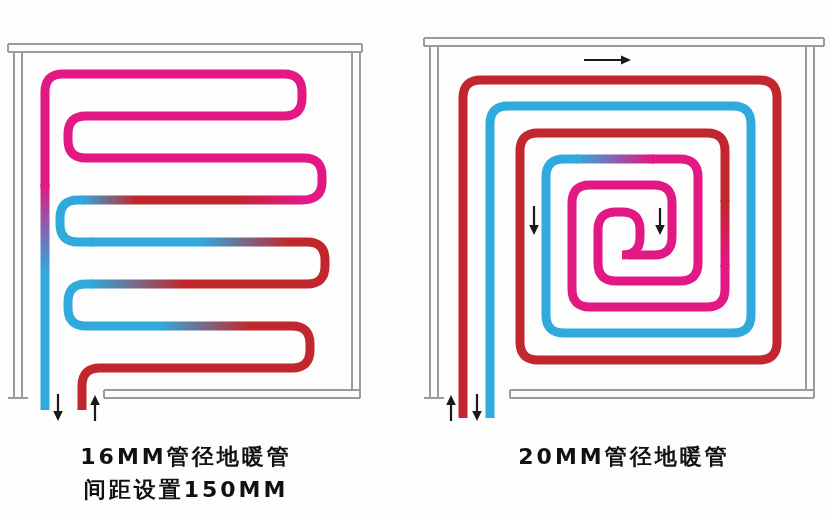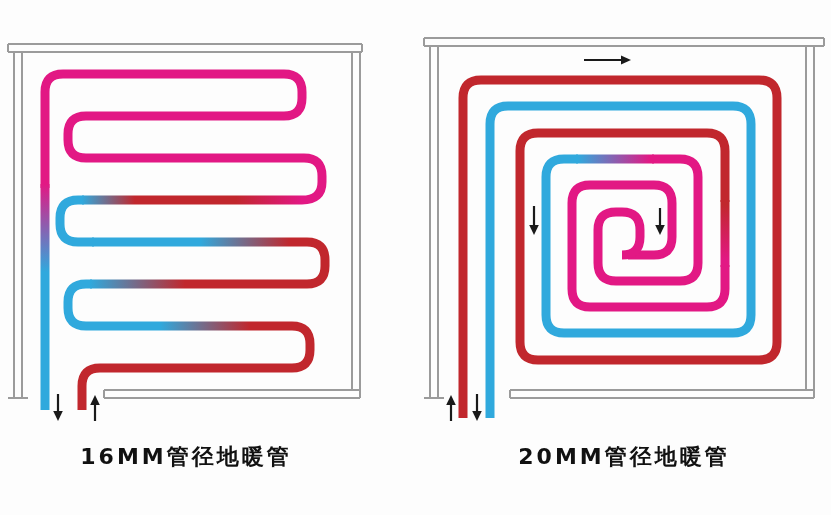--- a/index.html
+++ b/index.html
@@ -147,19 +147,20 @@
       </g>
       <g>
         <line x1="477" y1="394" x2="477" y2="412"></line>
         <polygon points="477,421 472.2,411 481.8,411" fill="#1a1a1a" stroke="none"></polygon>
       </g>
     </g>
   </svg>
 
   <div class="caption" style="left:4px; width:364px;">
     <div class="cap-line">16MM管径地暖管</div>
+    <div class="cap-line">间距设置150MM</div>
   </div>
 
   <div class="caption" style="left:428px; width:392px;">
     <div class="cap-line">20MM管径地暖管</div>
   </div>
 
 </div>
 
 </body></html>

